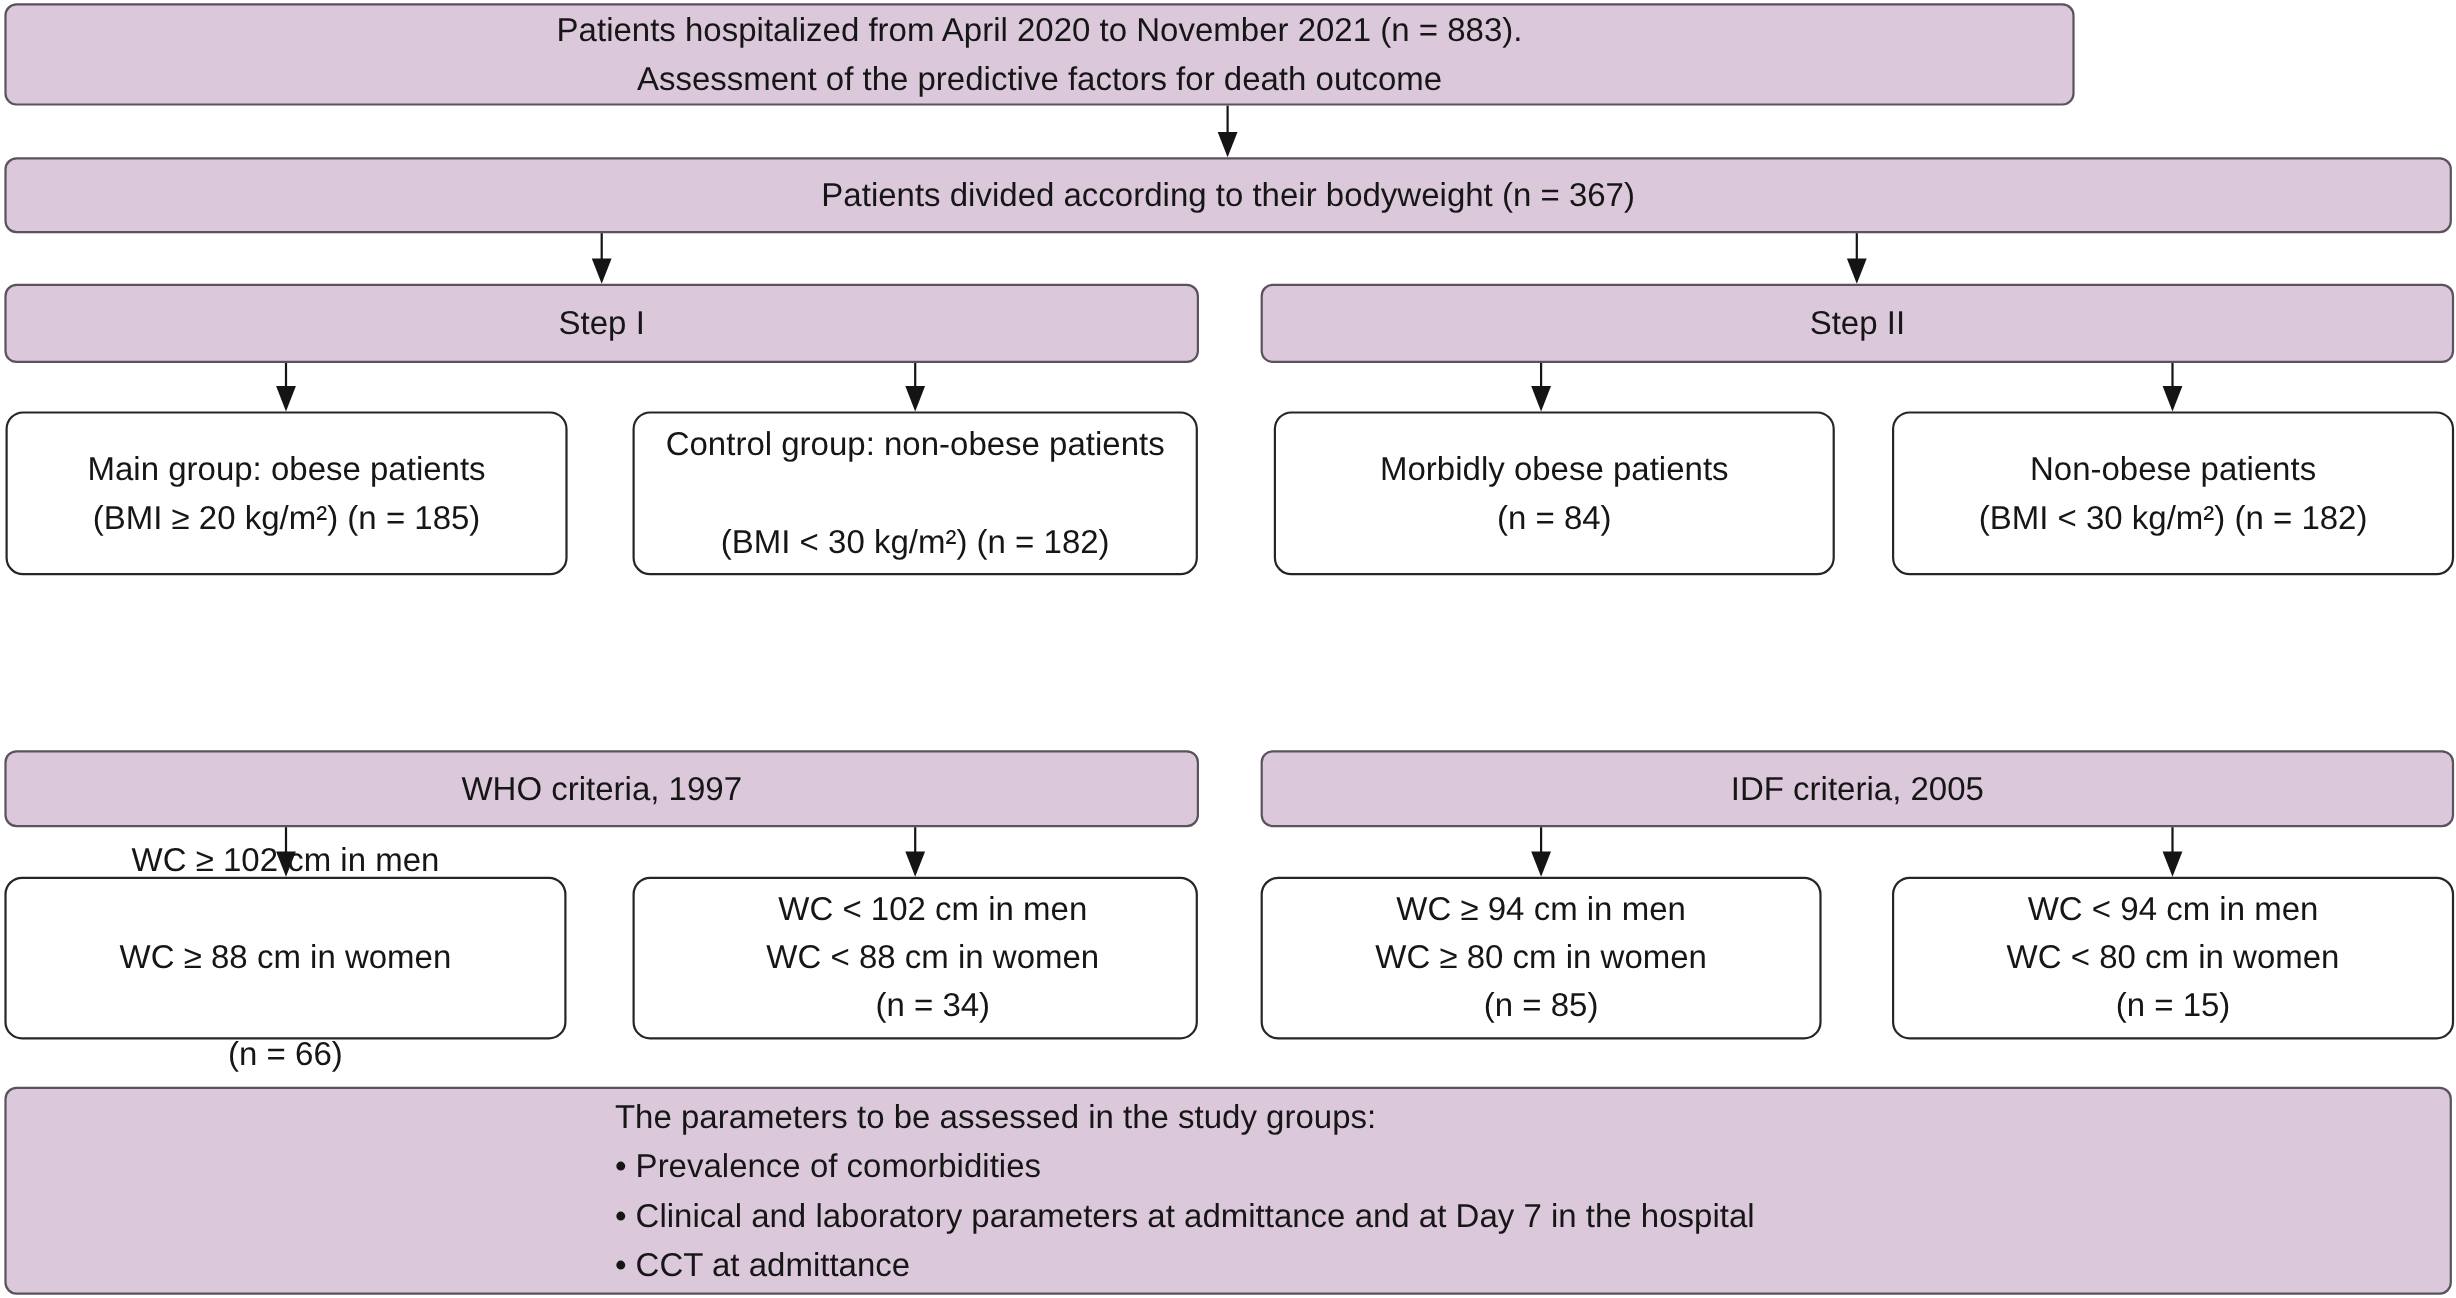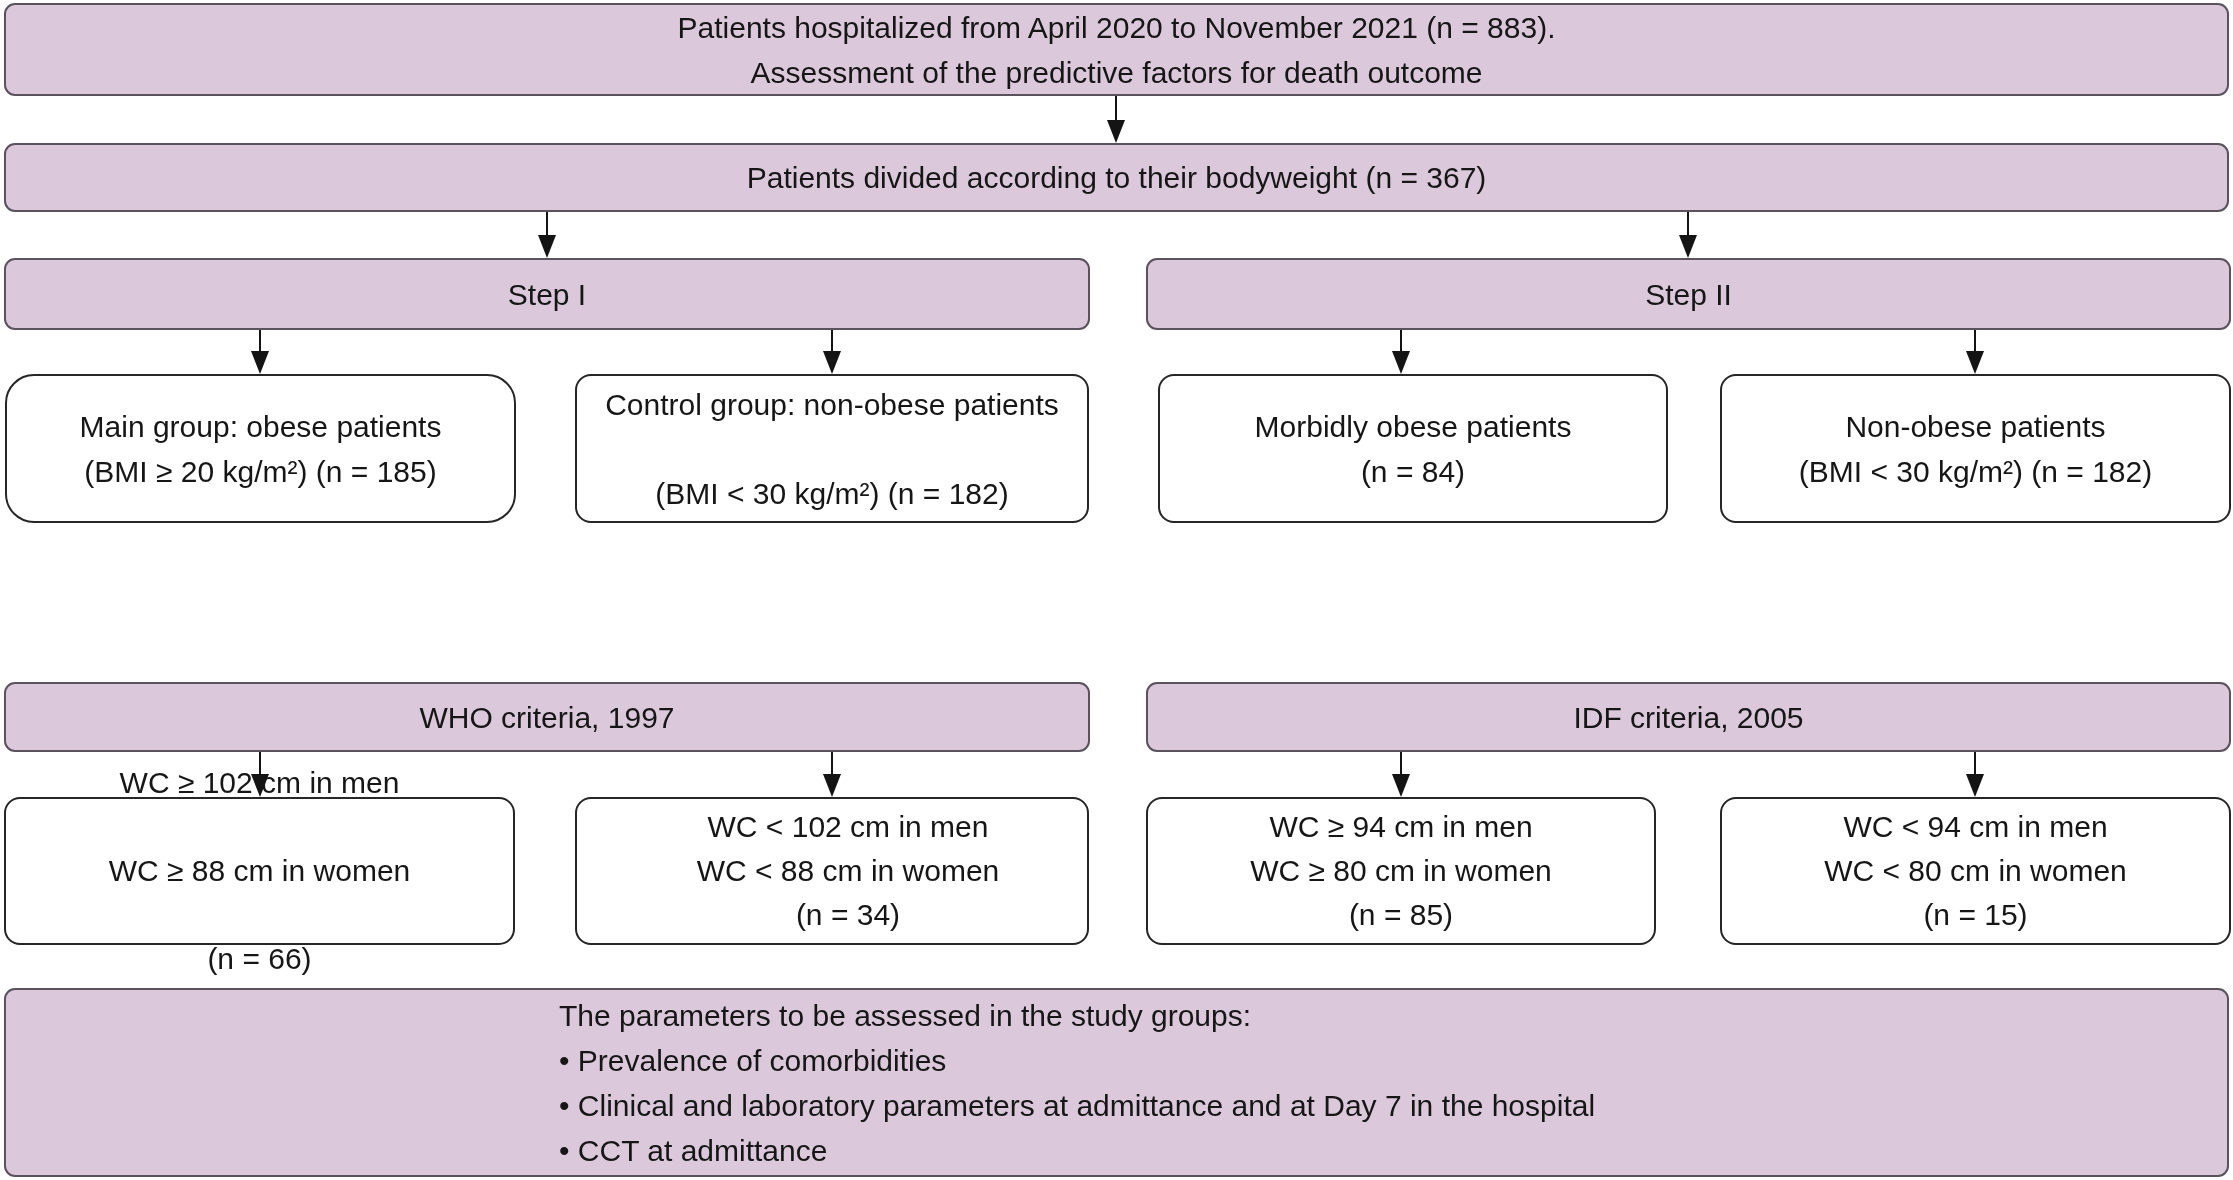--- a/index.html
+++ b/index.html
@@ -46,21 +46,21 @@
     border-left:9px solid transparent;border-right:9px solid transparent;
     border-top:23px solid var(--arrow);
   }
   .tline{white-space:nowrap;}
 </style>
 </head>
 <body>
 
 <div class="canvas">
 
-  <div class="band" style="left:4px;top:3px;width:2225px;height:93px;">
+  <div class="band" style="left:4px;top:3px;width:1882px;height:93px;">
     <div class="tline">Patients hospitalized from April 2020 to November 2021 (n = 883).</div>
     <div class="tline">Assessment of the predictive factors for death outcome</div>
   </div>
 
   <div class="arrow" style="left:1106px;top:96px;height:47px;"></div>
 
   <div class="band" style="left:4px;top:143px;width:2225px;height:69px;">
     <div class="tline">Patients divided according to their bodyweight (n = 367)</div>
   </div>
 
@@ -72,21 +72,21 @@
   </div>
   <div class="band" style="left:1146px;top:258px;width:1085px;height:72px;">
     <div class="tline">Step II</div>
   </div>
 
   <div class="arrow" style="left:250px;top:330px;height:44px;"></div>
   <div class="arrow" style="left:822px;top:330px;height:44px;"></div>
   <div class="arrow" style="left:1391px;top:330px;height:44px;"></div>
   <div class="arrow" style="left:1965px;top:330px;height:44px;"></div>
 
-  <div class="node" style="left:5px;top:374px;width:511px;height:149px;border-radius:29px;">
+  <div class="node" style="left:5px;top:374px;width:511px;height:149px;">
     <div class="tline">Main group: obese patients</div>
     <div class="tline">(BMI ≥ 20 kg/m²) (n = 185)</div>
   </div>
   <div class="node" style="left:575px;top:374px;width:514px;height:149px;gap:44px;">
     <div class="tline">Control group: non-obese patients</div>
     <div class="tline">(BMI &lt; 30 kg/m²) (n = 182)</div>
   </div>
   <div class="node" style="left:1146px;top:374px;width:510px;height:149px;margin-left:12px;">
     <div class="tline">Morbidly obese patients</div>
     <div class="tline">(n = 84)</div>

